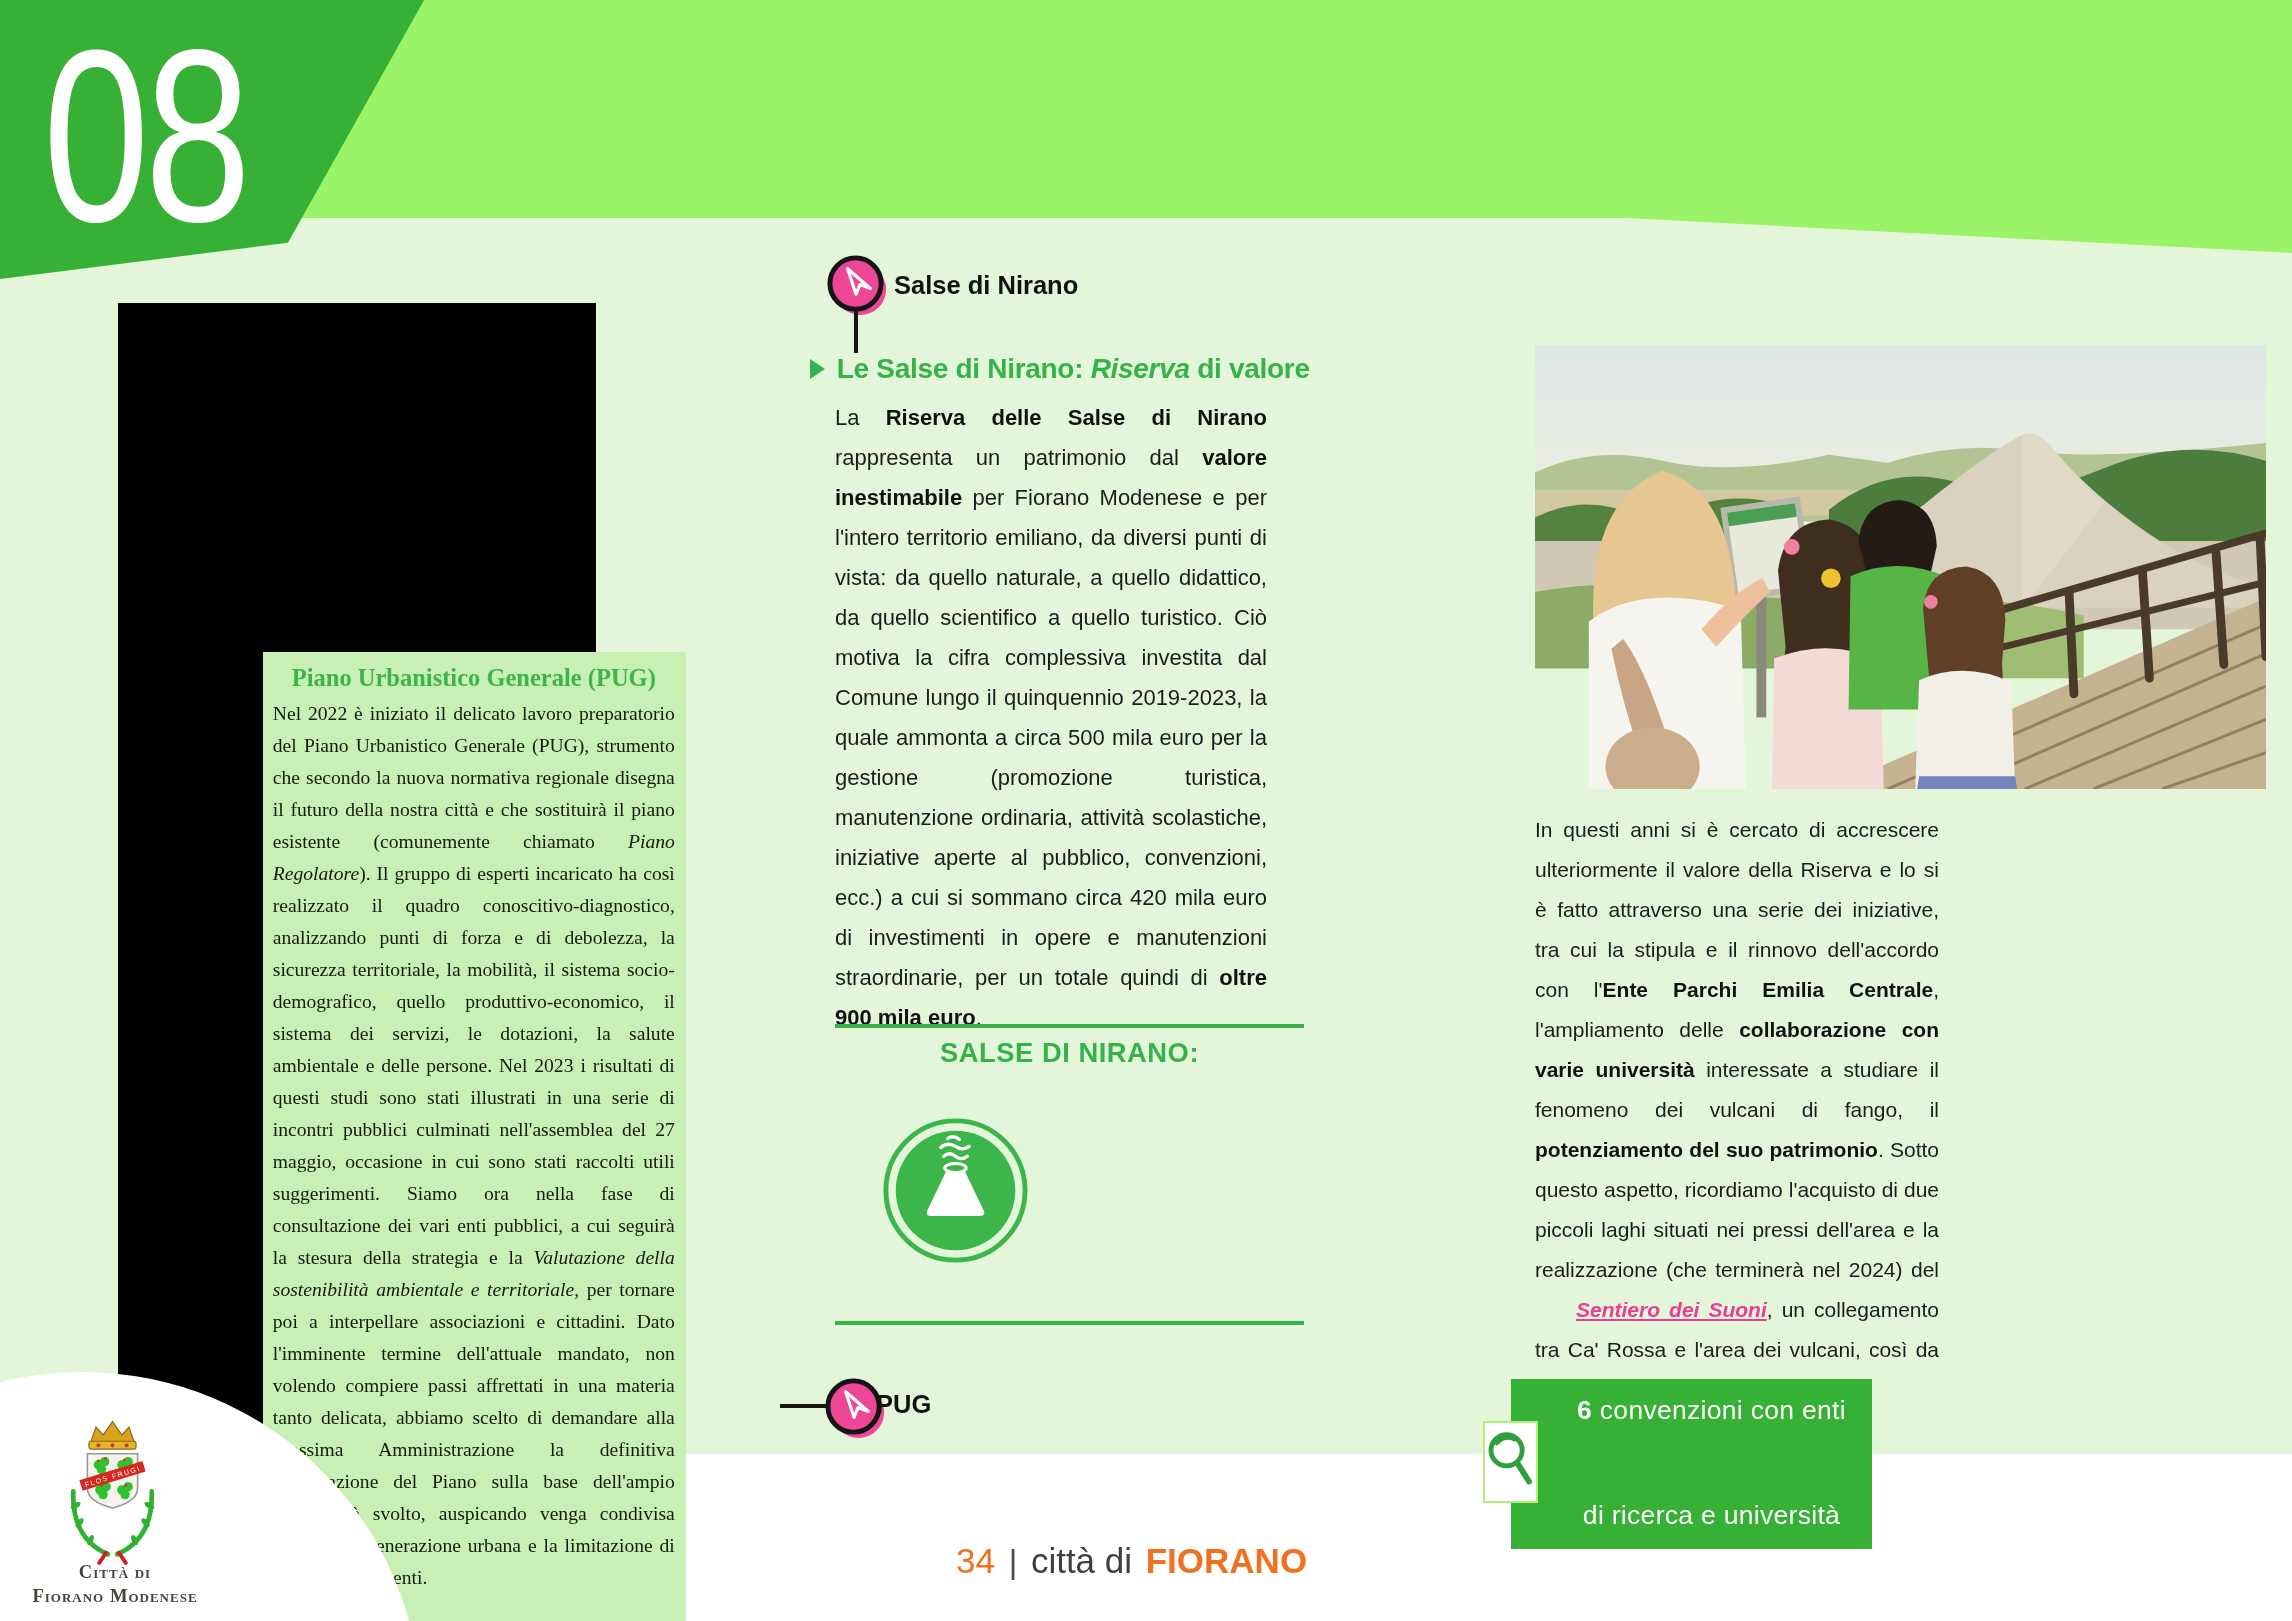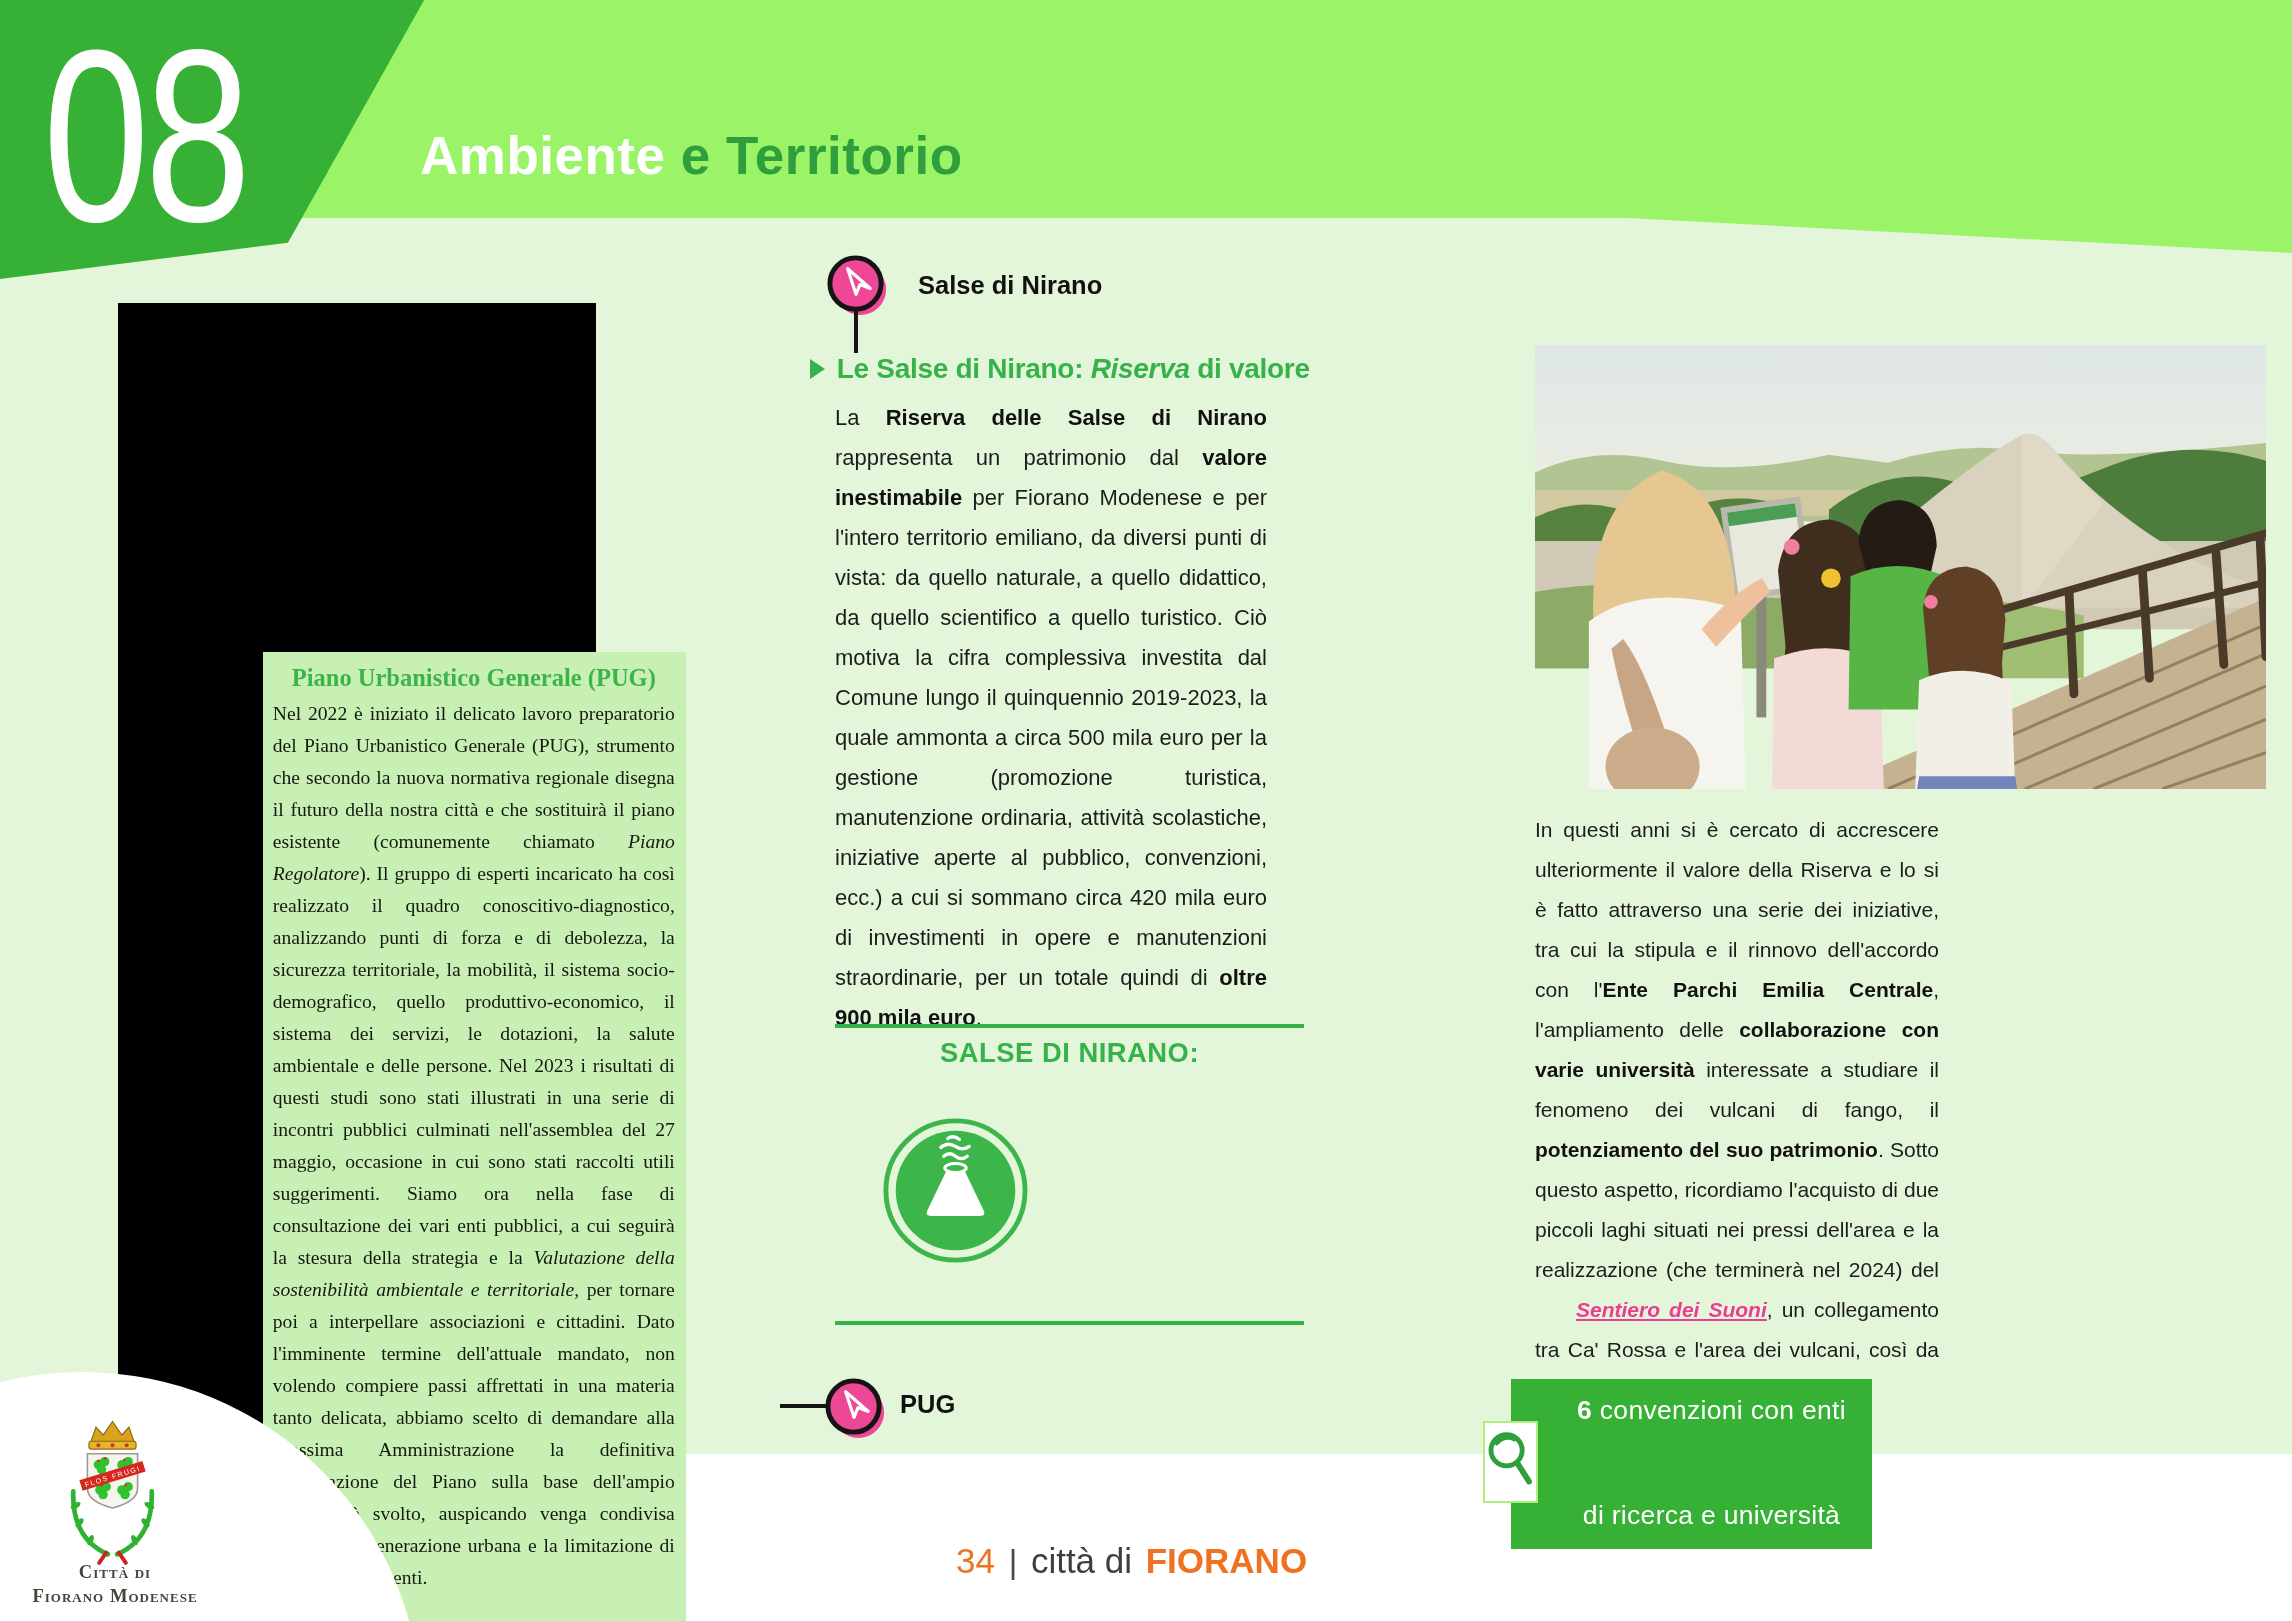--- a/index.html
+++ b/index.html
@@ -31,21 +31,21 @@
 
   
   .corner-circle{left:-255px;top:1372px;width:676px;height:676px;border-radius:50%;background:#ffffff;}
   .crest-caption{left:0;top:1560px;width:230px;text-align:center;
                  font-family:"Liberation Serif","DejaVu Serif",serif;font-variant:small-caps;
                  font-weight:700;color:#45453a;letter-spacing:1px;}
   .crest-caption .l1{font-size:18.6px;line-height:23.5px;}
   .crest-caption .l2{font-size:18.6px;line-height:23.5px;}
 
   
-  .marker-label{font-size:25.5px;font-weight:700;color:#111;white-space:nowrap;margin-left:24px;}
+  .marker-label{font-size:25.5px;font-weight:700;color:#111;white-space:nowrap;}
   .salse-marker-label{left:894px;top:271px;}
   .pug-marker-label{left:876px;top:1390px;}
   .stem-v{left:854px;top:310px;width:3.9px;height:43px;background:#141414;}
   .stem-h{left:780px;top:1404px;width:49px;height:3.9px;background:#141414;}
 
   .mid-heading{left:810px;top:353px;width:627px;display:flex;align-items:center;gap:11.8px;}
   .tri{width:0;height:0;border-left:15.7px solid #35b24a;border-top:10.8px solid transparent;
        border-bottom:10.8px solid transparent;}
   .mid-heading-text{font-size:28px;font-weight:700;color:#35b24a;white-space:nowrap;letter-spacing:-0.3px;}
   .mid-body{left:835px;top:398px;width:432px;font-size:22px;line-height:40px;color:#1c1c1c;
@@ -86,23 +86,20 @@
 <body>
 
 <div id="canvas">
 
   <div class="abs bg-pale"></div>
   <div class="abs band-lime"></div>
   <div class="abs band-lime-tail"></div>
   <div class="abs wedge"></div>
 
   <div class="abs page-number">08</div>
-  <div class="abs page-title">
-    <span class="title-white">Ambiente</span><span class="title-green"> e Territorio</span>
-  </div>
 
   <div class="abs pug-outer">
     <div class="abs pug-inner">
       <div class="pug-content">
         <div class="pug-heading">Piano Urbanistico Generale (PUG)</div>
         <div class="pug-body"><span>Nel 2022 è iniziato il delicato lavoro preparatorio del Piano Urbanistico Generale (PUG), strumento che secondo la nuova normativa regionale disegna il futuro della nostra città e che sostituirà il piano esistente (comunemente chiamato <i>Piano Regolatore</i>). Il gruppo di esperti incaricato ha così realizzato il quadro conoscitivo-diagnostico, analizzando punti di forza e di debolezza, la sicurezza territoriale, la mobilità, il sistema socio-demografico, quello produttivo-economico, il sistema dei servizi, le dotazioni, la salute ambientale e delle persone. Nel 2023 i risultati di questi studi sono stati illustrati in una serie di incontri pubblici culminati nell'assemblea del 27 maggio, occasione in cui sono stati raccolti utili suggerimenti. Siamo ora nella fase di consultazione dei vari enti pubblici, a cui seguirà la stesura della strategia e la <i>Valutazione della sostenibilità ambientale e territoriale</i>, per tornare poi a interpellare associazioni e cittadini.  Dato l'imminente termine dell'attuale mandato, non volendo compiere passi affrettati in una materia tanto delicata, abbiamo scelto di demandare alla prossima Amministrazione la definitiva approvazione del Piano sulla base dell'ampio lavoro già svolto, auspicando venga condivisa l'ottica di rigenerazione urbana e la limitazione di nuovi insediamenti.</span></div>
       </div>
     </div>
   </div>
 

